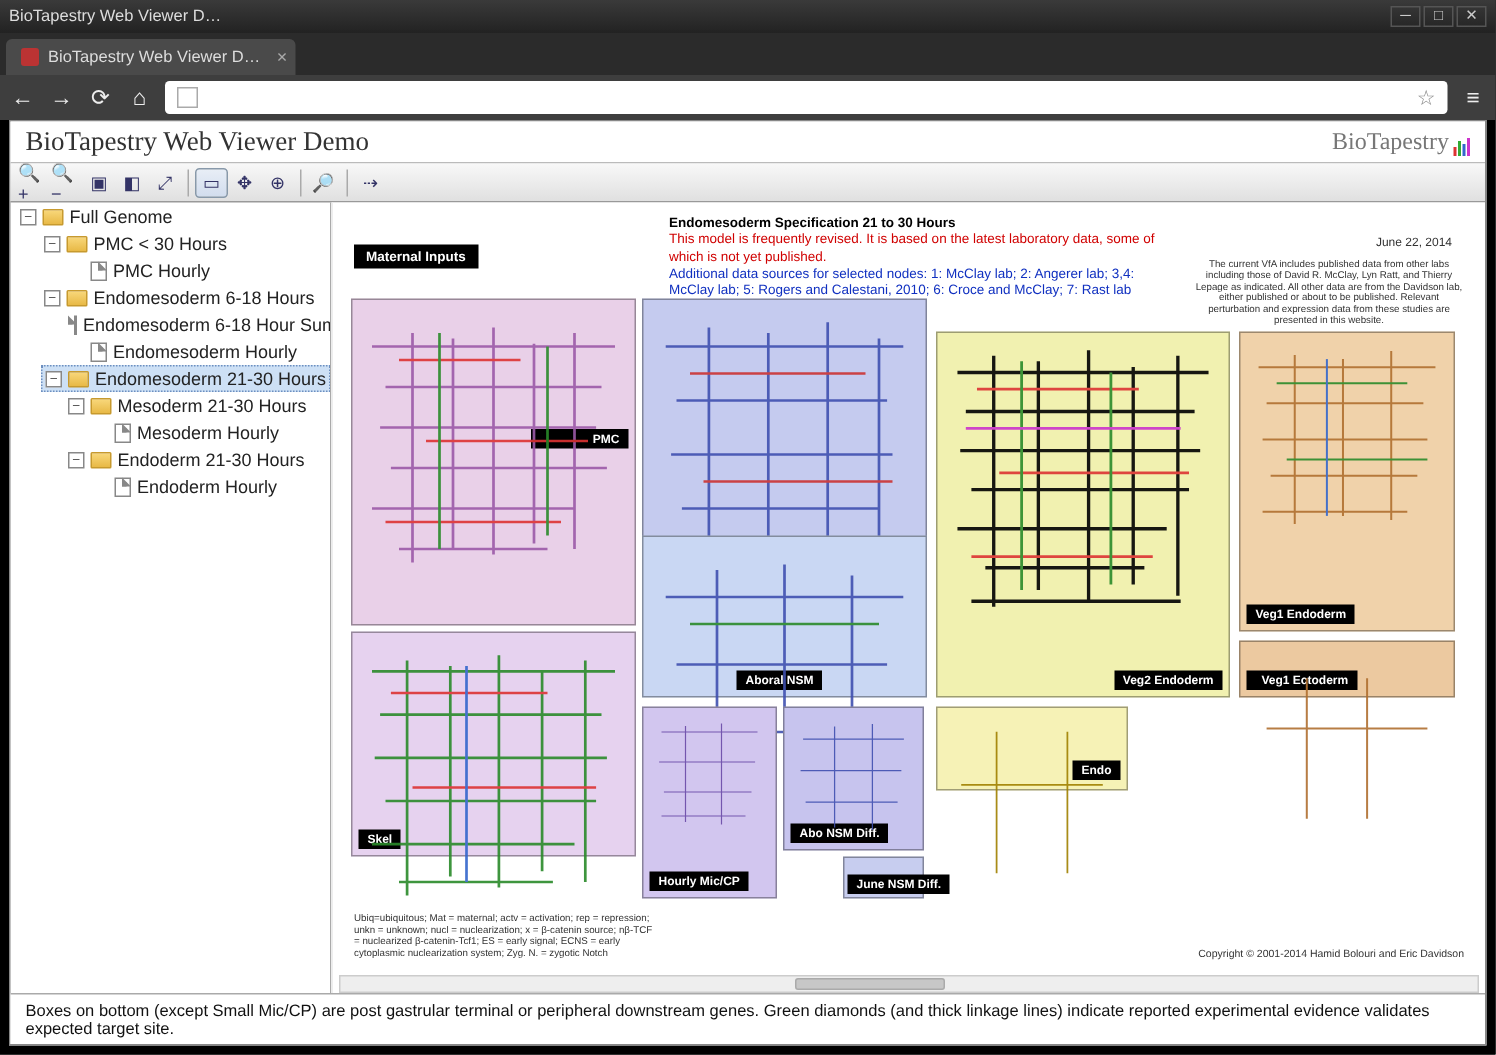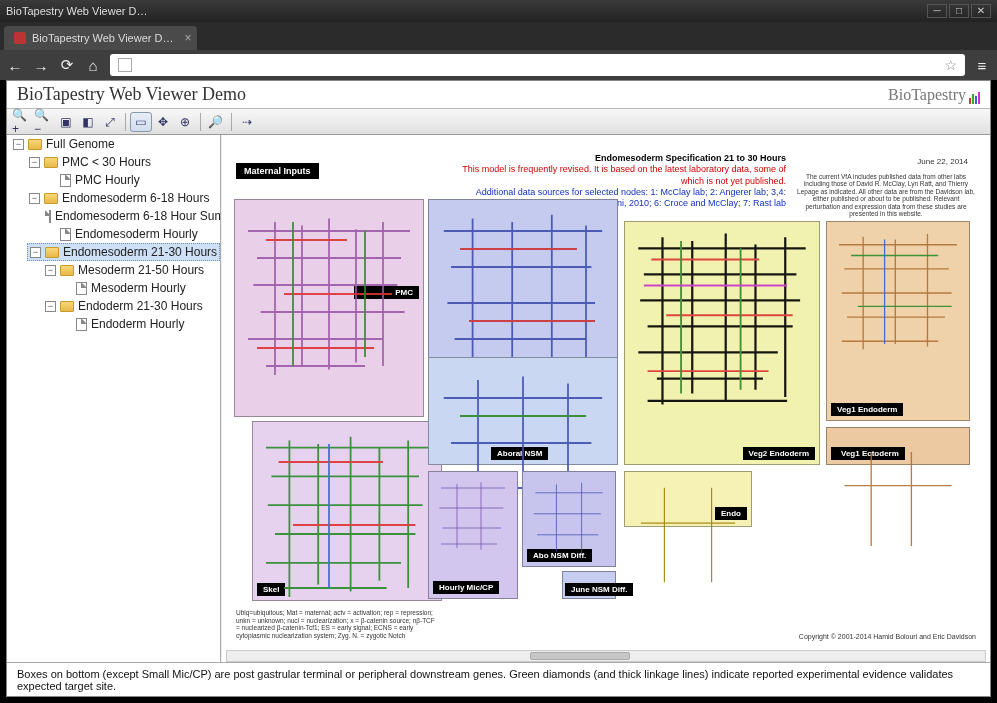--- a/index.html
+++ b/index.html
@@ -211,23 +211,23 @@
     border: 1px solid #ccc;
   }
   .hscroll .thumb {
     position: absolute; top:1px; bottom:1px;
     left: 40%; width: 100px;
     background: #c7c7c7; border:1px solid #aaa;
     border-radius: 2px;
   }
   
   .diag-head {
-    position: absolute; top: 14px;
+    position: absolute; top: 4px;
     left: 220px; width: 340px;
-    text-align: right;
+    text-align: left;
     font-size: 9px;
     line-height: 1.25;
   }
   .diag-head .t1 { font-weight: bold; color:#000; }
   .diag-head .t2 { color: #d00000; }
   .diag-head .t3 { color: #1030c0; }
   .diag-date {
     position: absolute; top: 18px; right: 18px;
     font-size: 8px; color:#333;
   }
@@ -264,21 +264,21 @@
     padding: 2px 6px;
     font-size: 8px;
     white-space:nowrap;
   }
   .scribble {
     position:absolute; inset:4px;
     opacity:.9;
   }
   .r-pmc       { left:  8px; top: 60px; width: 190px; height: 218px; background:#e9d0e8; }
   .r-pmc .lbl  { right:4px; top:86px;padding-left:41px; }
-  .r-skel      { left:  8px; top: 282px; width: 190px; height: 180px; background:#e6d2ef;margin-left:18px; }
+  .r-skel      { left:  8px; top: 282px; width: 190px; height: 150px; background:#e6d2ef; }
   .r-skel .lbl { left:4px; bottom:4px; }
   .r-oralnsm   { left: 202px; top: 60px; width: 190px; height: 181px; background:#c5cbef; }
   .r-oralnsm .lbl{ left:60px; bottom:4px; }
   .r-aboralnsm { left: 202px; top: 218px; width: 190px; height: 108px; background:#c9d7f3; }
   .r-aboralnsm .lbl{ left:62px; bottom:4px; }
   .r-smallmic  { left: 202px; top: 332px; width:  90px; height: 128px; background:#d2c6ef; }
   .r-smallmic .lbl{ left:4px; bottom:4px; }
   .r-abonsmdiff{ left: 296px; top: 332px; width:  94px; height:  96px; background:#c7c4ee; }
   .r-abonsmdiff .lbl{ left:4px; bottom:4px; }
   .r-oralnsmdiff{ left: 336px; top: 432px; width:  54px; height:  28px; background:#c7cdef; }
@@ -420,21 +420,21 @@
               <div class="tree-row sel">
                 <span class="exp">−</span>
                 <span class="folder-ico"></span>
                 <span>Endomesoderm 21-30 Hours</span>
               </div>
             </li>
             <li style="margin-left: 32px;">
               <div class="tree-row">
                 <span class="exp">−</span>
                 <span class="folder-ico"></span>
-                <span>Mesoderm 21-50 Hours</span>
+                <span>Mesoderm 21-30 Hours</span>
               </div>
             </li>
             <li style="margin-left: 48px;">
               <div class="tree-row">
                 <span class="exp blank"></span>
                 <span class="file-ico"></span>
                 <span>Mesoderm Hourly</span>
               </div>
             </li>
             <li style="margin-left: 32px;">

